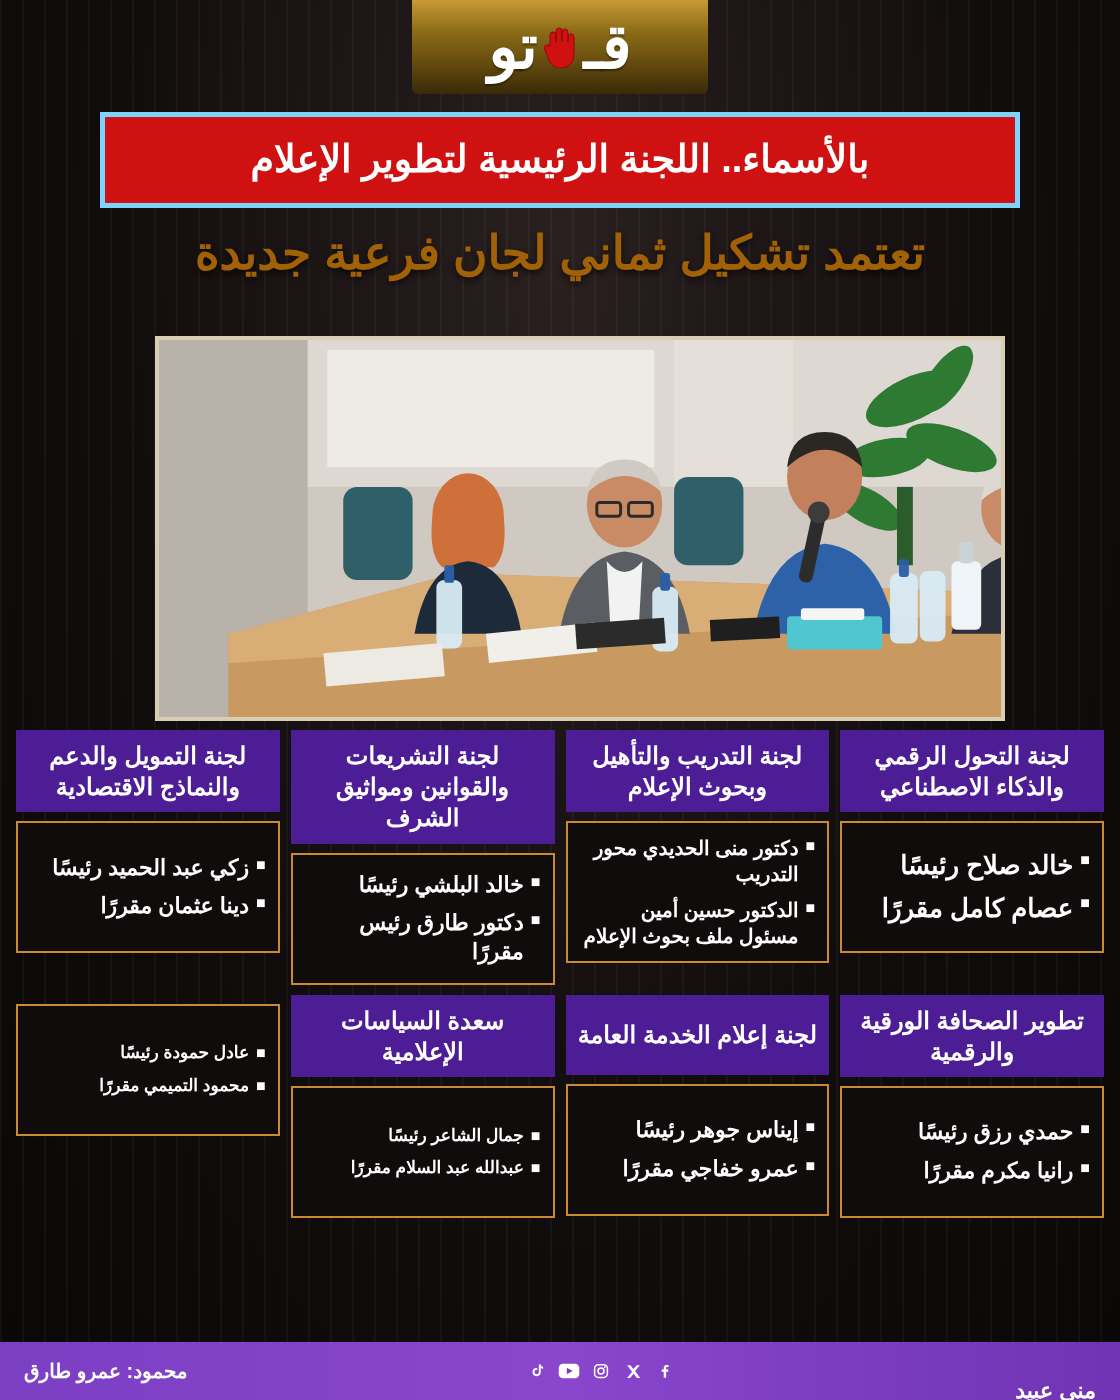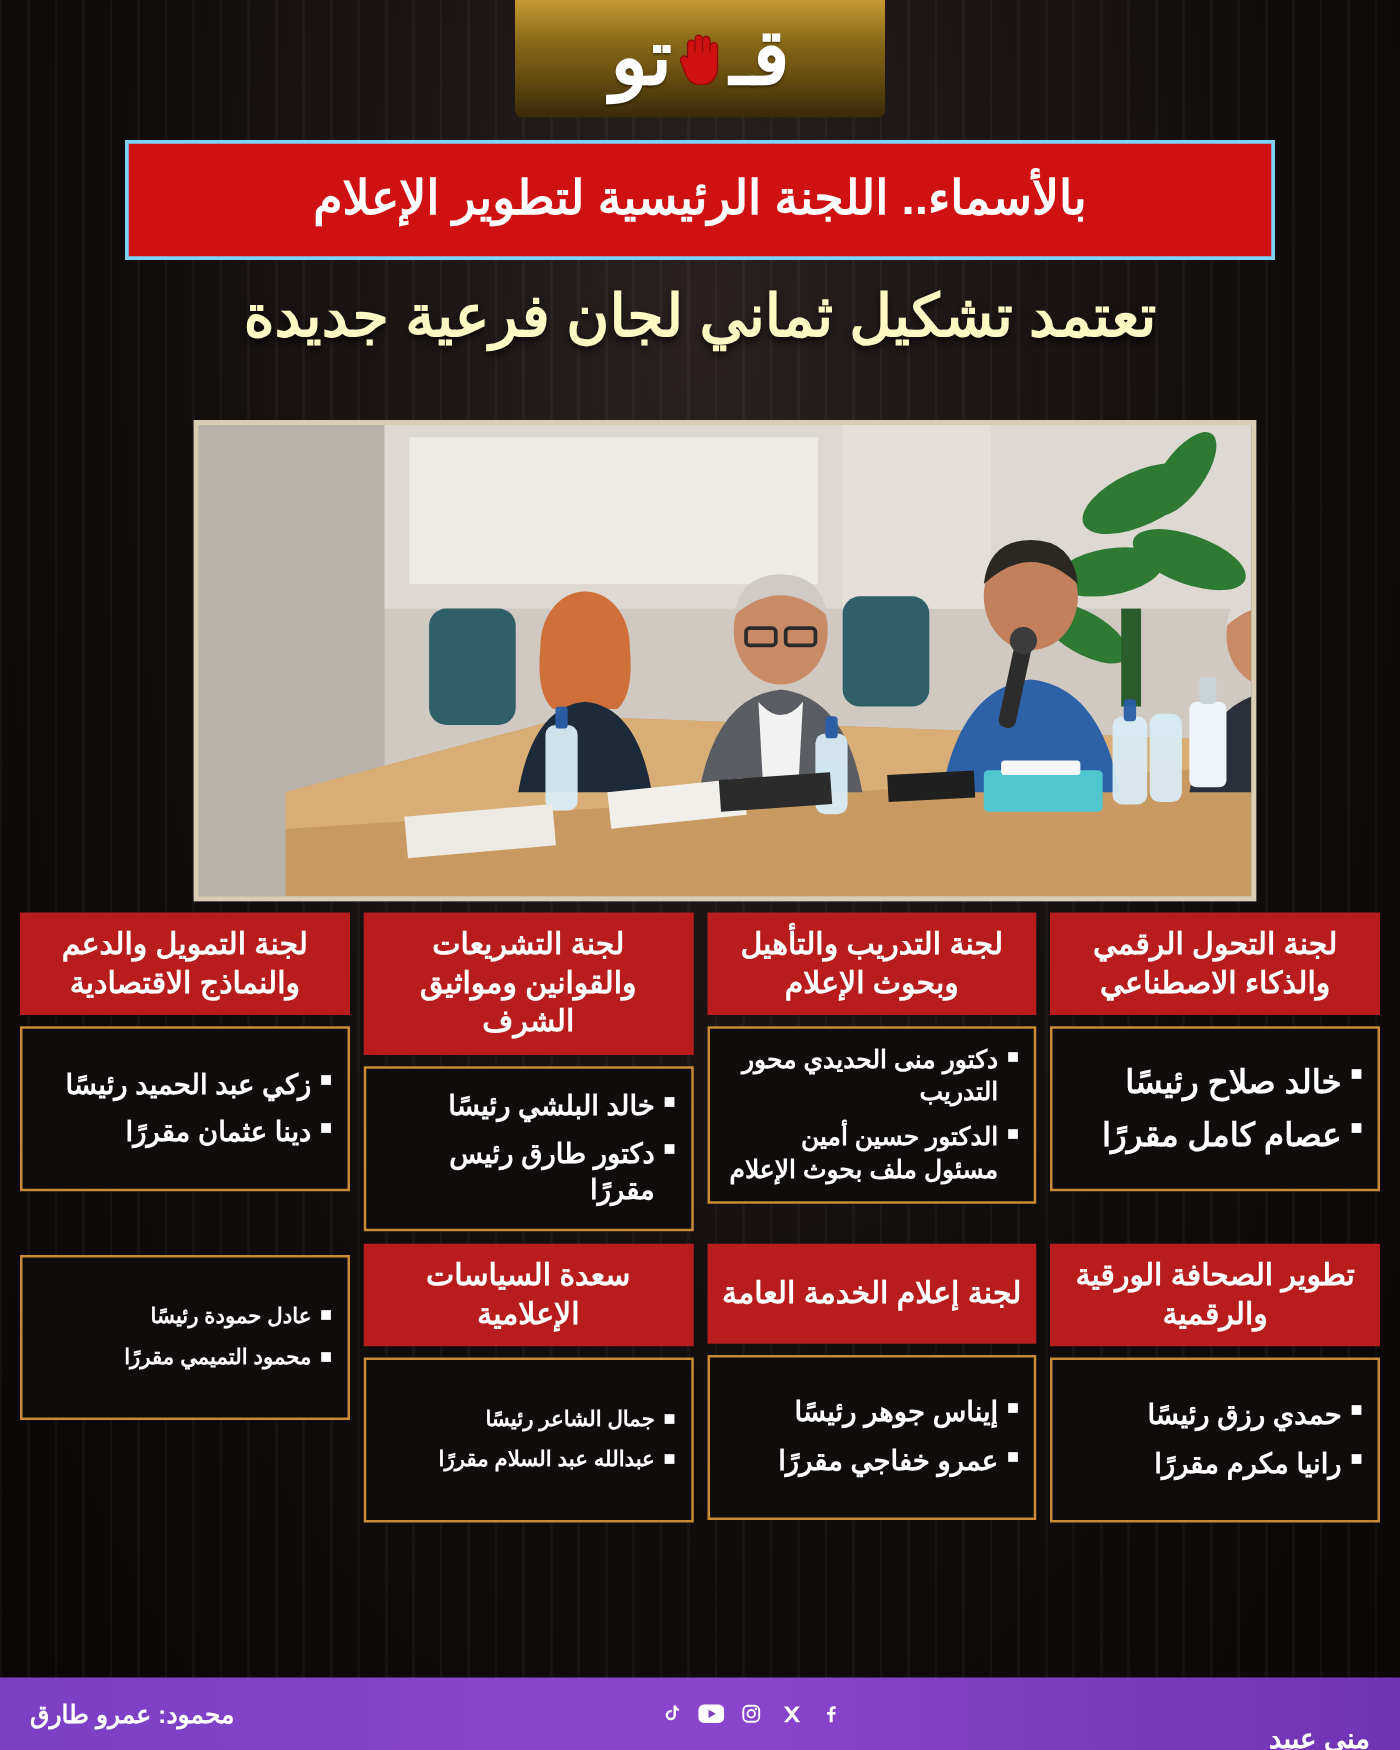--- a/index.html
+++ b/index.html
@@ -44,51 +44,51 @@
   .logo-hand {
     width: 34px; height: 42px; position: relative; display: inline-block;
     margin: 0 2px;
   }
   .logo-hand svg { display: block; }
 
   
   .headline-bar {
     position: absolute; top: 112px; left: 100px; width: 920px; height: 96px;
     background: #cf1111;
-    border: 3px solid #7dd3fc;
+    border: 5px solid #7dd3fc;
     display: flex; align-items: center; justify-content: center;
   }
   .headline-bar span {
     color: #ffffff; font-size: 38px; font-weight: 700; line-height: 1.2;
     white-space: nowrap;
   }
   .subhead {
     position: absolute; top: 224px; left: 60px; width: 1000px;
     text-align: center;
-    color: #fef9c3; font-size: 47px; font-weight: 700; line-height: 1.25;
+    color: #a16207; font-size: 47px; font-weight: 700; line-height: 1.25;
     text-shadow: 0 3px 6px rgba(0,0,0,.6);
   }
 
   
   .photo {
     position: absolute; top: 336px; left: 155px; width: 850px; height: 385px;
     border: 4px solid #d9cdb4;
     overflow: hidden;
     background: #8e8a84;
   }
   .photo svg { display: block; width: 100%; height: 100%; }
 
   
   .grid {
     position: absolute; top: 730px; left: 16px; width: 1088px;
   }
   .row { display: flex; gap: 11px; margin-bottom: 10px; }
   .cell { width: 264px; }
   .cell-title {
-    background: #b91c1c;
+    background: #4c1d95;
     color: #ffffff;
     text-align: center;
     font-weight: 700;
     padding: 10px 8px;
     min-height: 80px;
     display: flex; align-items: center; justify-content: center;
     line-height: 1.3;
     font-size: 24px;
   }
   .cell-body {

